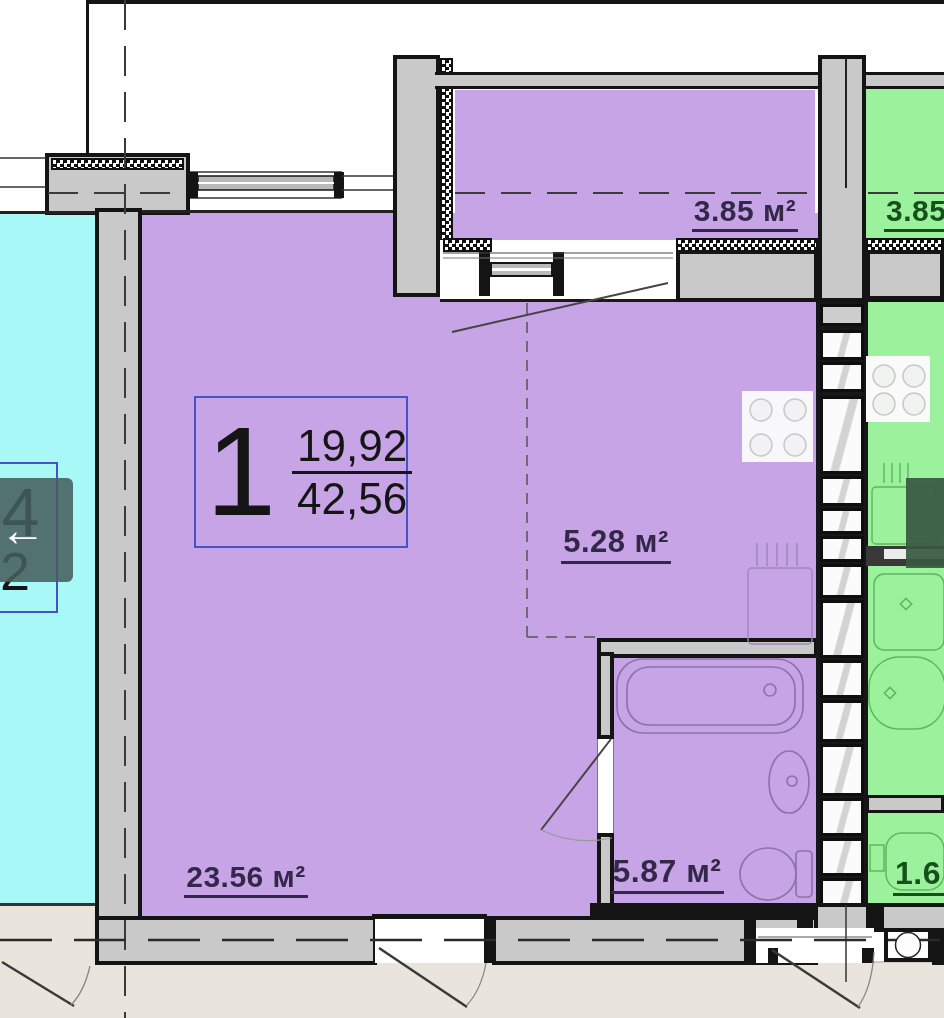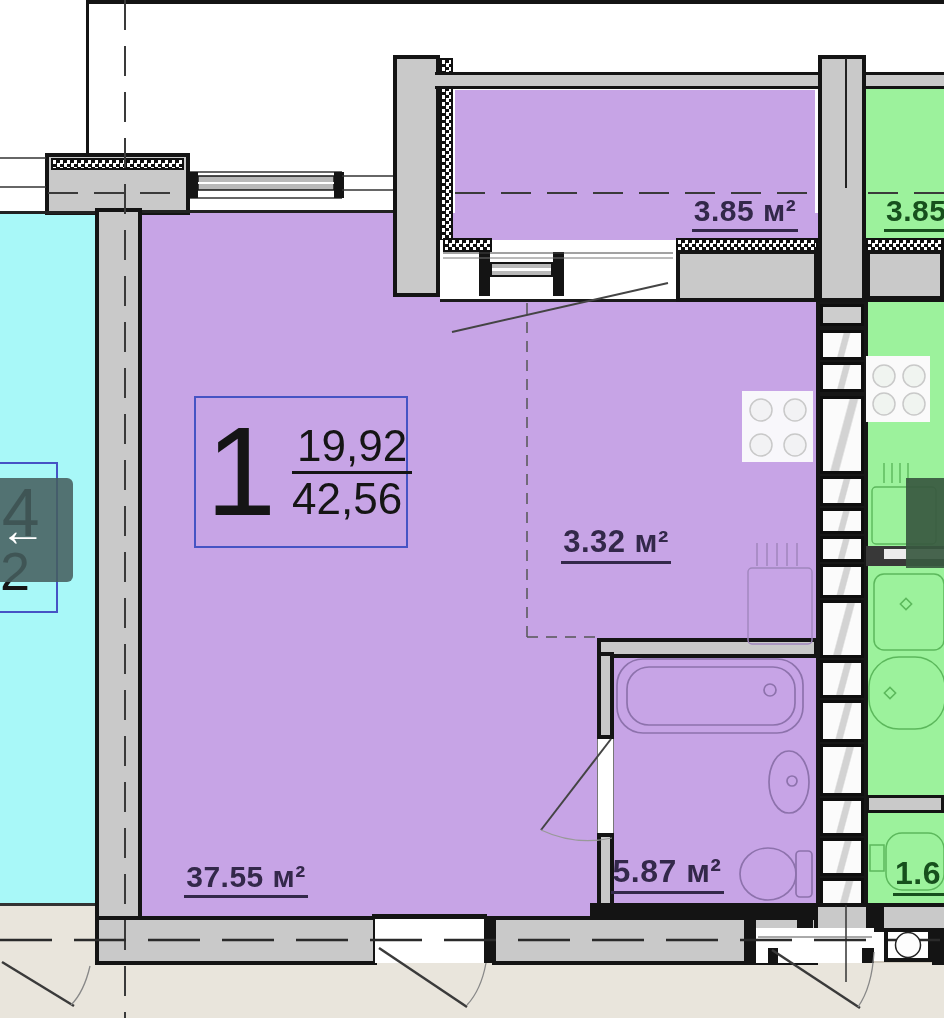--- a/index.html
+++ b/index.html
@@ -12,21 +12,21 @@
   .room{position:absolute;}
   .lbl{position:absolute;text-align:center;font-weight:bold;letter-spacing:.5px;white-space:nowrap;}
   .lbl span{display:inline-block;border-bottom:3px solid currentColor;padding:0 2px 1px 2px;}
   .purpletxt{color:#33284a;}
   .greentxt{color:#17501d;}
   .shaft-block{position:absolute;left:4px;width:44px;box-sizing:border-box;border:3px solid #0e0e0e;background:#fbfbfb;
     background-image:linear-gradient(105deg,rgba(0,0,0,0) 45%,rgba(0,0,0,.16) 48%,rgba(0,0,0,.16) 60%,rgba(0,0,0,0) 63%);}
   #info-card{position:absolute;left:194px;top:396px;width:214px;height:152px;border:2px solid #4653c4;
     box-sizing:border-box;display:flex;align-items:center;color:#151515;}
   #info-card .num{font-size:126px;line-height:.92;margin-left:10px;}
-  #info-card .frac{margin-left:16px;font-size:44px;line-height:1.12;}
+  #info-card .frac{margin-left:16px;font-size:44px;line-height:1.12;text-align:center;}
   #info-card .ftop{border-bottom:3px solid #151515;padding:0 5px;}
   #neighbor-card{position:absolute;left:-22px;top:462px;width:80px;height:151px;border:2px solid #4653c4;box-sizing:border-box;color:#161616;}
   #left-overlay{position:absolute;left:0;top:478px;width:73px;height:104px;background:rgba(70,94,94,.88);
     border-radius:0 6px 6px 0;display:flex;align-items:center;}
   #left-overlay .arr{color:#fff;font-size:46px;font-weight:bold;line-height:1;margin-left:0px;}
   #right-overlay{position:absolute;left:906px;top:478px;width:38px;height:90px;background:rgba(56,88,64,.92);}
   svg{position:absolute;left:0;top:0;pointer-events:none;}
 </style>
 </head>
 <body>
@@ -226,23 +226,23 @@
       <rect x="870" y="845" width="14" height="26"></rect>
       <rect x="886" y="833" width="58" height="57" rx="16"></rect>
     </g>
   </svg>
 
   <div class="lbl purpletxt" style="left:645px;top:194px;width:200px;font-size:30px;">
     <span>3.85 м²</span></div>
   <div class="lbl greentxt" style="left:884px;top:194px;font-size:30px;">
     <span style="width:90px;text-align:left;">3.85</span></div>
   <div class="lbl purpletxt" style="left:536px;top:524px;width:160px;font-size:31px;">
-    <span>3.32 м²</span></div>
+    <span>5.28 м²</span></div>
   <div class="lbl purpletxt" style="left:176px;top:860px;width:140px;font-size:30px;">
-    <span>37.55 м²</span></div>
+    <span>23.56 м²</span></div>
   <div class="lbl purpletxt" style="left:600px;top:853px;width:134px;font-size:32px;">
     <span>5.87 м²</span></div>
   <div class="lbl greentxt" style="left:893px;top:855px;font-size:32px;">
     <span style="width:90px;text-align:left;">1.6</span></div>
 
   <div id="info-card">
     <div class="num">1</div>
     <div class="frac">
       <div class="ftop">19,92</div>
       <div class="fbot">42,56</div>

